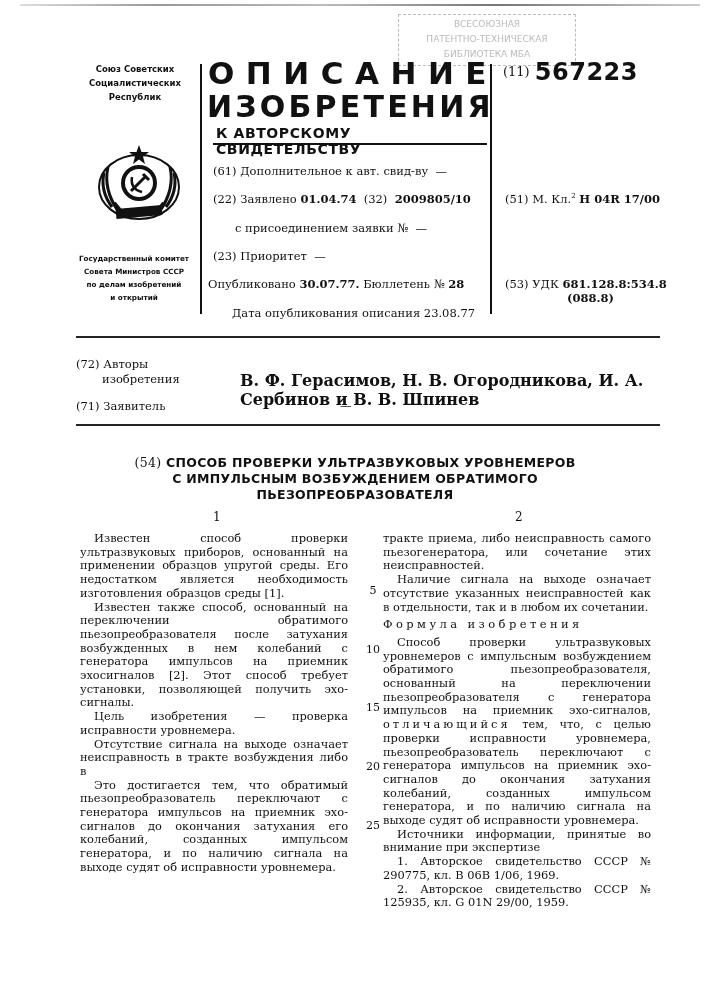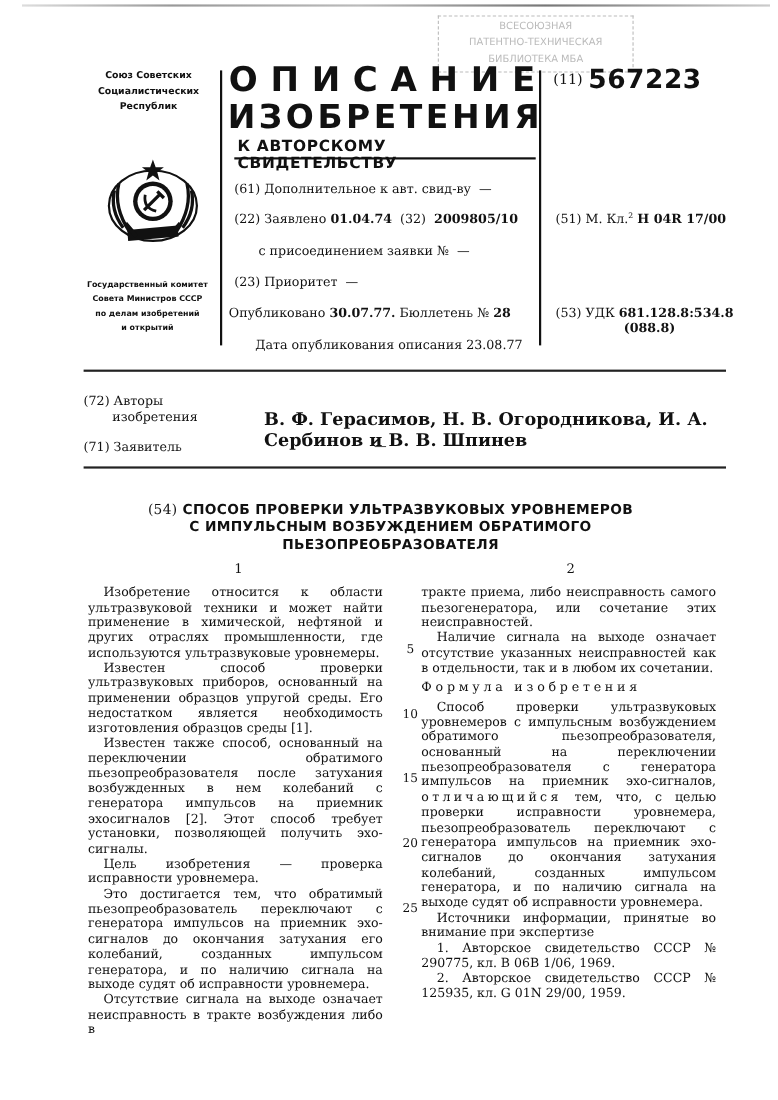--- a/index.html
+++ b/index.html
@@ -139,26 +139,25 @@
 <div class="abs invtitle">
   <div><span class="code">(54)</span> <span>СПОСОБ ПРОВЕРКИ УЛЬТРАЗВУКОВЫХ УРОВНЕМЕРОВ</span></div>
   <div>С ИМПУЛЬСНЫМ ВОЗБУЖДЕНИЕМ ОБРАТИМОГО</div>
   <div>ПЬЕЗОПРЕОБРАЗОВАТЕЛЯ</div>
 </div>
 
 <div class="abs colnum" style="left:213px;top:510px;">1</div>
 <div class="abs colnum" style="left:515px;top:510px;">2</div>
 
 <div class="abs col" style="left:80px;top:532px;">
-  <p>Изобретение относится к области ультразвуковой техники и может найти применение в химической, нефтяной и других отраслях промышленности, где используются ультразвуковые уровнемеры.</p>
   <p>Известен способ проверки ультразвуковых приборов, основанный на применении образцов упругой среды. Его недостатком является необходимость изготовления образцов среды [1].</p>
   <p>Известен также способ, основанный на переключении обратимого пьезопреобразователя после затухания возбужденных в нем колебаний с генератора импульсов на приемник эхосигналов [2]. Этот способ требует установки, позволяющей получить эхо-сигналы.</p>
   <p>Цель изобретения — проверка исправности уровнемера.</p>
+  <p>Отсутствие сигнала на выходе означает неисправность в тракте возбуждения либо в</p>
   <p>Это достигается тем, что обратимый пьезопреобразователь переключают с генератора импульсов на приемник эхо-сигналов до окончания затухания его колебаний, созданных импульсом генератора, и по наличию сигнала на выходе судят об исправности уровнемера.</p>
-  <p>Отсутствие сигнала на выходе означает неисправность в тракте возбуждения либо в</p>
 </div>
 
 <div class="abs lineno" style="left:364px;top:584px;">5</div>
 <div class="abs lineno" style="left:364px;top:643px;">10</div>
 <div class="abs lineno" style="left:364px;top:701px;">15</div>
 <div class="abs lineno" style="left:364px;top:760px;">20</div>
 <div class="abs lineno" style="left:364px;top:819px;">25</div>
 
 <div class="abs col" style="left:383px;top:532px;">
   <p class="noind">тракте приема, либо неисправность самого пьезогенератора, или сочетание этих неисправностей.</p>

